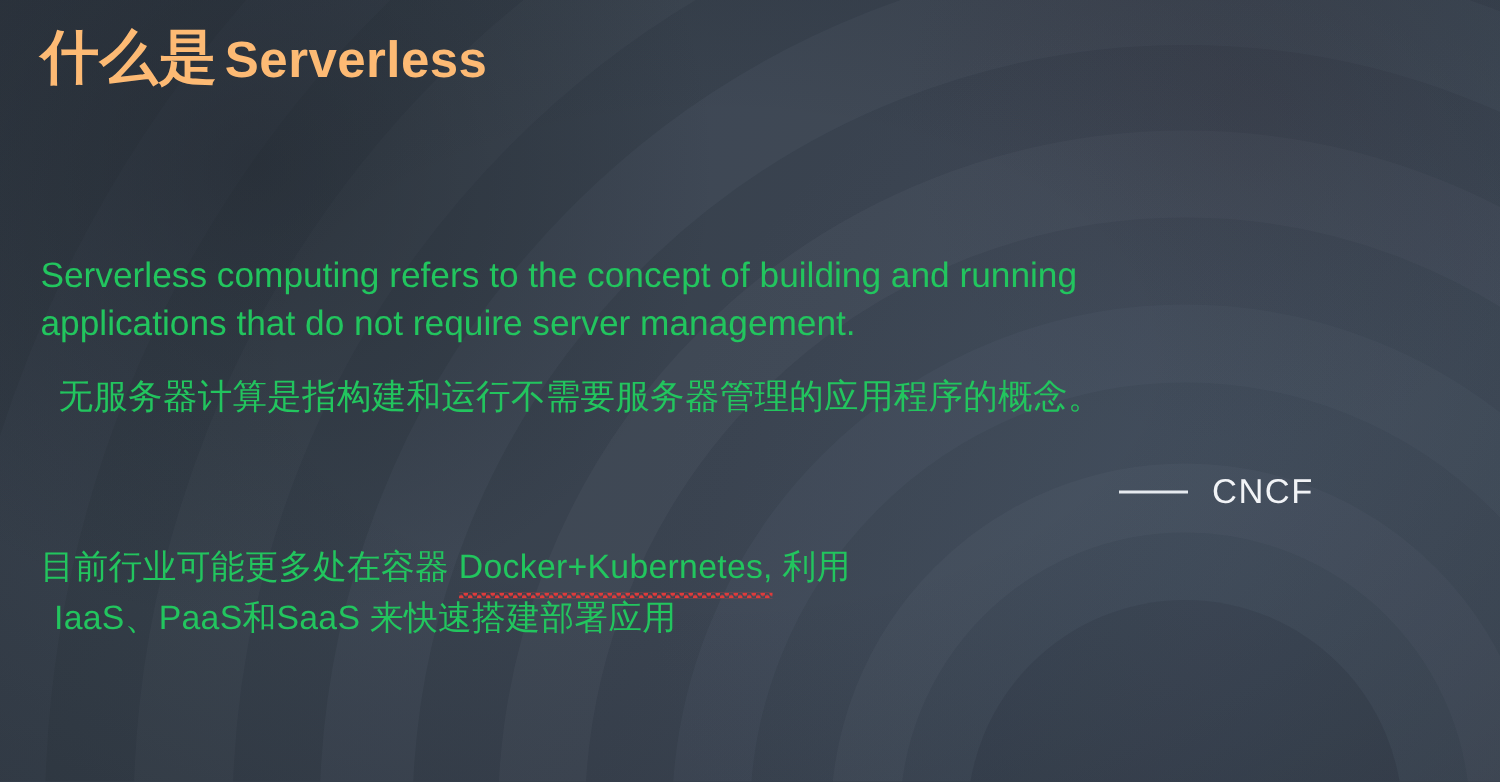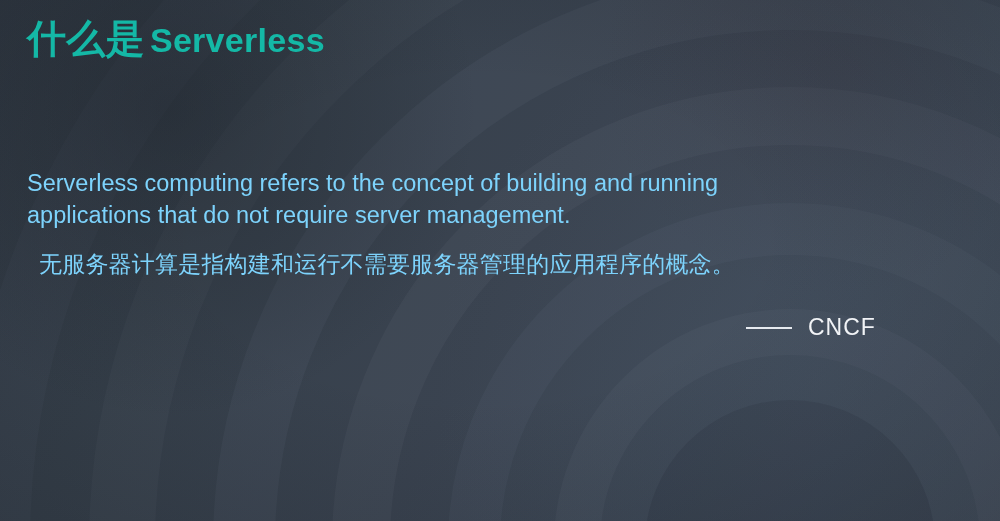--- a/index.html
+++ b/index.html
@@ -100,31 +100,31 @@
     height: 521px;
   }
 
   .slide-title {
     position: absolute;
     left: 27px;
     top: 17px;
     font-size: 39px;
     font-weight: bold;
     line-height: 1.15;
-    color: #14b8a6;
+    color: #fdba74;
     letter-spacing: 0.3px;
     white-space: nowrap;
   }
   .slide-title .title-cn { font-size: 39px; }
   .slide-title .title-en { font-size: 34px; margin-left: 5px; }
 
   .para {
     position: absolute;
     left: 27px;
-    color: #7dd3fc;
+    color: #22c55e;
     line-height: 1.35;
   }
 
   .para-en {
     top: 168px;
     width: 840px;
     font-size: 23.5px;
     font-weight: normal;
   }
   .para-en .ln { display: block; white-space: nowrap; }
@@ -215,15 +215,19 @@
       <span class="ln">applications that do not require server management.</span>
     </div>
 
     <div class="para para-cn-def">无服务器计算是指构建和运行不需要服务器管理的应用程序的概念。</div>
 
     <div class="attribution">
       <span class="attr-dash"></span>
       <span class="attr-name">CNCF</span>
     </div>
 
+    <div class="para para-cn-note">
+      <span class="ln"><span>目前行业可能更多处在容器 </span><span class="spellcheck">Docker+Kubernetes,</span><span> 利用</span></span>
+      <span class="ln ln-indent"> IaaS、PaaS和SaaS 来快速搭建部署应用</span>
+    </div>
 
   </div>
 </div>
 
 </body></html>

